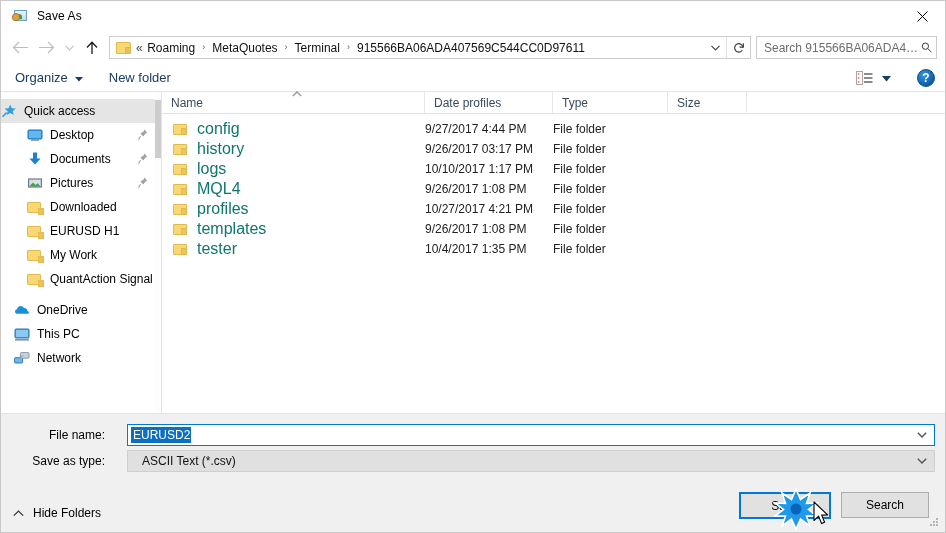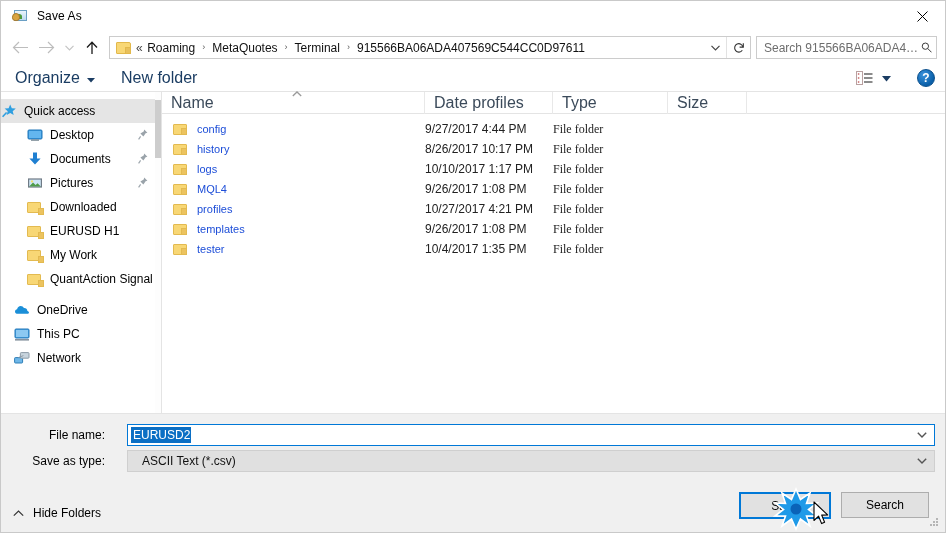--- a/index.html
+++ b/index.html
@@ -103,21 +103,21 @@
   }
 
   
   .cmdbar {
     height:28px; flex:0 0 28px;
     display:flex; align-items:center; padding:0 10px 0 14px;
     border-bottom:1px solid #e4e4e4;
     position:relative;
   }
   .cmd {
-    font-size:16px; color:#1b3d63; display:flex; align-items:flex-start; margin-right:26px;
+    font-size:13px; color:#1b3d63; display:flex; align-items:flex-start; margin-right:26px;
   }
   .cmd .caret { margin-left:7px; }
   .cmd-right { margin-left:auto; display:flex; align-items:center; }
   .viewicon { display:flex; align-items:center; }
   .viewicon .caret { margin-left:9px; }
   .helpbtn {
     width:18px; height:18px; border-radius:50%; margin-left:26px;
     background:radial-gradient(circle at 35% 30%, #3a93dd, #0a5fa8 70%);
     color:#fff; font-size:12px; font-weight:bold;
     display:flex; align-items:center; justify-content:center;
@@ -164,21 +164,21 @@
   }
   .spacer-sm { height:7px; }
 
   
   .listpane { flex:1 1 auto; display:flex; flex-direction:column; min-width:0; background:#fff; }
   .colhdr {
     height:22px; flex:0 0 22px; display:flex; align-items:center;
     border-bottom:1px solid #e4e4e4; position:relative;
   }
   .col {
-    font-size:16px; color:#3b4a5a; height:22px; line-height:22px;
+    font-size:12px; color:#3b4a5a; height:22px; line-height:22px;
     padding-left:9px; border-right:1px solid #e8e8e8; flex:0 0 auto;
     overflow:hidden; white-space:nowrap;
   }
   .col.c-name { width:263px; }
   .col.c-date { width:128px; }
   .col.c-type { width:115px; }
   .col.c-size { width:79px; }
   .col.c-blank{ flex:1 1 auto; border-right:none; }
   .sortmark {
     position:absolute; left:128px; top:-1px; width:14px; height:7px;
@@ -191,23 +191,23 @@
     flex:0 0 16px; position:relative;
   }
   .row .fico .fsq {
     position:absolute; left:1px; top:3px; width:14px; height:11px;
     background:#f8d775; border:1px solid #e3ba50; border-radius:1px;
   }
   .row .fico .fsq:after{
     content:""; position:absolute; right:-1px; bottom:-1px; width:4px; height:5px;
     background:#ecc35f; border:1px solid #e3ba50;
   }
-  .r-name { width:228px; font-size:11px; color:#1d4ed8; flex:0 0 228px; white-space:nowrap; overflow:hidden;}
+  .r-name { width:228px; font-size:16px; color:#0f766e; flex:0 0 228px; white-space:nowrap; overflow:hidden;}
   .r-date { width:128px; font-size:12px; color:#222; flex:0 0 128px; }
-  .r-type { width:115px; font-size:12px; color:#222; flex:0 0 115px;font-family:Liberation Serif, serif; }
+  .r-type { width:115px; font-size:12px; color:#222; flex:0 0 115px; }
   .r-size { width:79px; font-size:12px; color:#222; flex:0 0 79px; }
 
   
   .footer {
     flex:0 0 auto; border-top:1px solid #e4e4e4; background:#f0f0f0;
     padding-top:10px;
   }
   .frow { display:flex; align-items:center; height:22px; margin-bottom:4px; }
   .frow .flabel {
     width:126px; flex:0 0 126px; text-align:right; padding-right:22px;
@@ -523,21 +523,21 @@
           <span class="r-name">config</span>
           <span class="r-date">9/27/2017 4:44 PM</span>
           <span class="r-type">File folder</span>
           <span class="r-size"></span>
         </div>
         <div class="row">
           <span class="fico">
               <span class="fsq"></span>
             </span>
           <span class="r-name">history</span>
-          <span class="r-date">8/26/2017 10:17 PM</span>
+          <span class="r-date">9/26/2017 03:17 PM</span>
           <span class="r-type">File folder</span>
           <span class="r-size"></span>
         </div>
         <div class="row">
           <span class="fico">
               <span class="fsq"></span>
             </span>
           <span class="r-name">logs</span>
           <span class="r-date">10/10/2017 1:17 PM</span>
           <span class="r-type">File folder</span>

